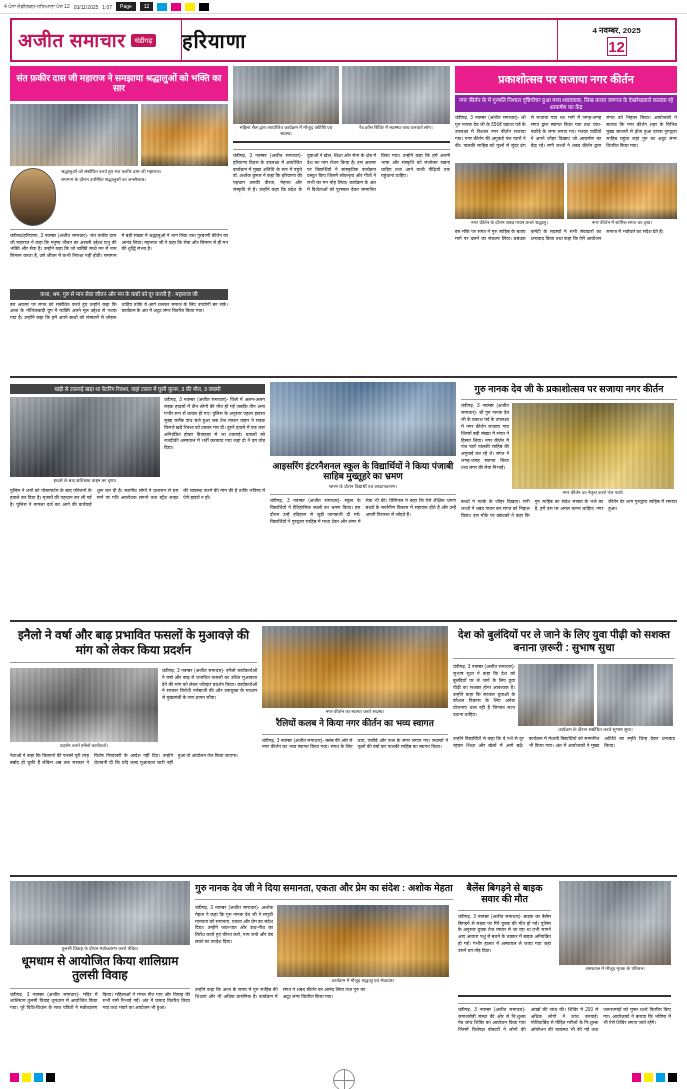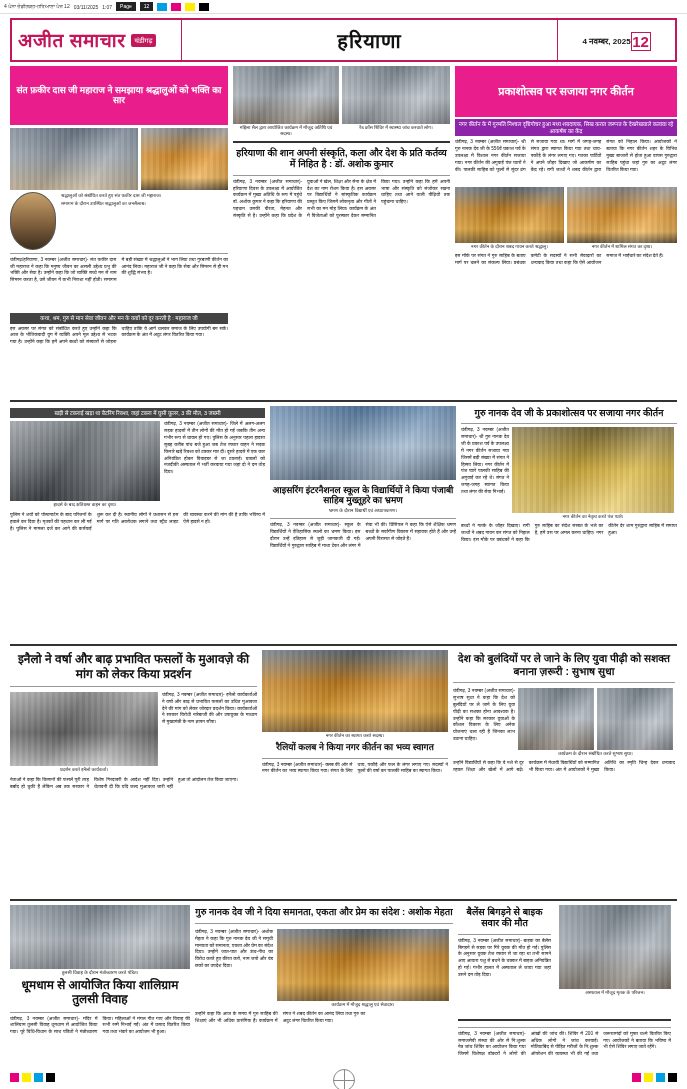--- a/index.html
+++ b/index.html
@@ -28,37 +28,37 @@
   .masthead {
     margin:4px 10px 0 10px;
     border:2px solid #c2185b;
     height:44px;
     display:flex; align-items:stretch;
     background:#fff;
   }
   .mh-left { width:170px; border-right:1px solid #c2185b; display:flex; align-items:center; padding-left:6px; gap:5px;}
   .mh-title { font-size:19px; font-weight:bold; color:#c2185b; letter-spacing:.5px; }
   .mh-edition { font-size:7px; color:#fff; background:#c2185b; padding:2px 4px; border-radius:2px;}
-  .mh-center { flex:1; display:flex; align-items:center; justify-content:center; }
+  .mh-center { flex:1; display:flex; align-items:center; justify-content:flex-start; }
   .mh-center .state { font-size:20px; font-weight:bold; color:#111; letter-spacing:1px;}
-  .mh-right { width:118px; border-left:1px solid #c2185b; display:flex; flex-direction:row; align-items:center; justify-content:center;}
+  .mh-right { width:118px; border-left:1px solid #c2185b; display:flex; flex-direction:column; align-items:center; justify-content:center;}
   .mh-date { font-size:8px; color:#111; font-weight:bold; }
   .mh-pageno { font-size:15px; font-weight:bold; color:#c2185b; border:1px solid #c2185b; width:20px; text-align:center; margin-top:2px;}
 
   
   .content { position:absolute; left:10px; top:66px; width:667px; }
   .row { display:flex; gap:5px; }
   .col { display:flex; flex-direction:column; }
 
   
   .hl {
     font-weight:bold; color:#111; line-height:1.15;
     text-align:center;
   }
-  .hl.pink { background:#e91e8c; color:#fff; padding:19px 4px;text-align:center; }
+  .hl.pink { background:#e91e8c; color:#fff; padding:7px 4px;text-align:center; }
   .hl.red { background:#d32f2f; color:#fff; padding:3px 4px; }
   .hl.plain { color:#111; padding:2px 0; }
   .subhl {
     font-size:5.5px; color:#fff; background:#8e24aa; padding:2px 3px;
     text-align:center; line-height:1.25;
   }
   .subhl.dark { background:#444; }
   .caption { font-size:4.6px; color:#222; text-align:center; line-height:1.3; padding:1px 2px; }
   .body { font-size:4.7px; line-height:1.45; color:#1a1a1a; text-align:justify; }
   .cols2 { column-count:2; column-gap:5px; }
@@ -153,21 +153,20 @@
       <div class="col" style="width:217px">
         <div style="display:flex;gap:3px">
           <div class="photo ph-indoor" style="width:106px;height:58px"></div>
           <div class="photo ph-group" style="width:108px;height:58px"></div>
         </div>
         <div style="display:flex;gap:3px">
           <div class="caption" style="width:106px">महिला सैल द्वारा आयोजित कार्यक्रम में मौजूद अतिथि एवं सदस्य।</div>
           <div class="caption" style="width:108px">रैड क्रॉस शिविर में स्वास्थ्य जांच करवाते लोग।</div>
         </div>
         <div class="rule thick"></div>
-        <div class="hl plain" style="font-size:9.5px">हरियाणा की शान अपनी संस्कृति, कला और देश के प्रति कर्तव्य में निहित है : डॉ. अशोक कुमार</div>
         <div class="rule"></div>
         <div class="body cols3" style="height:165px;overflow:hidden">चंडीगढ़, 3 नवम्बर (अजीत समाचार)- हरियाणा दिवस के उपलक्ष्य में आयोजित कार्यक्रम में मुख्य अतिथि के रूप में पहुंचे डॉ. अशोक कुमार ने कहा कि हरियाणा की पहचान उसकी वीरता, मेहनत और संस्कृति से है। उन्होंने कहा कि प्रदेश के युवाओं ने खेल, शिक्षा और सेना के क्षेत्र में देश का नाम रोशन किया है। इस अवसर पर विद्यार्थियों ने सांस्कृतिक कार्यक्रम प्रस्तुत किए जिसमें लोकनृत्य और गीतों ने सभी का मन मोह लिया। कार्यक्रम के अंत में विजेताओं को पुरस्कार देकर सम्मानित किया गया। उन्होंने कहा कि हमें अपनी भाषा और संस्कृति को संजोकर रखना चाहिए तथा आने वाली पीढ़ियों तक पहुंचाना चाहिए।</div>
       </div>
 
       <div class="col" style="width:222px">
         <div class="hl pink" style="font-size:11px">प्रकाशोत्सव पर सजाया नगर कीर्तन</div>
         <div class="subhl" style="margin-top:2px">नगर कीर्तन के में गुरमति निश्चल दृष्टिगोचर हुआ मध्य शबदायक, सिख करात जरूरत के देखरेखवाले कलावा रहे आकर्षण का केंद्र</div>
         <div class="body cols3" style="height:46px;overflow:hidden;margin-top:3px">चंडीगढ़, 3 नवम्बर (अजीत समाचार)- श्री गुरु नानक देव जी के 556वें प्रकाश पर्व के उपलक्ष्य में विशाल नगर कीर्तन सजाया गया। नगर कीर्तन की अगुवाई पंज प्यारों ने की। पालकी साहिब को फूलों से सुंदर ढंग से सजाया गया था। मार्ग में जगह-जगह संगत द्वारा स्वागत किया गया तथा चाय-पकौड़े के लंगर लगाए गए। गतका पार्टियों ने अपने जौहर दिखाए जो आकर्षण का केंद्र रहे। रागी जत्थों ने शबद कीर्तन द्वारा संगत को निहाल किया। आयोजकों ने बताया कि नगर कीर्तन शहर के विभिन्न मुख्य बाजारों से होता हुआ वापस गुरुद्वारा साहिब पहुंचा जहां गुरु का अटूट लंगर वितरित किया गया।</div>
         <div style="display:flex;gap:3px;margin-top:2px">
           <div class="photo ph-saffron" style="width:109px;height:56px"></div>

